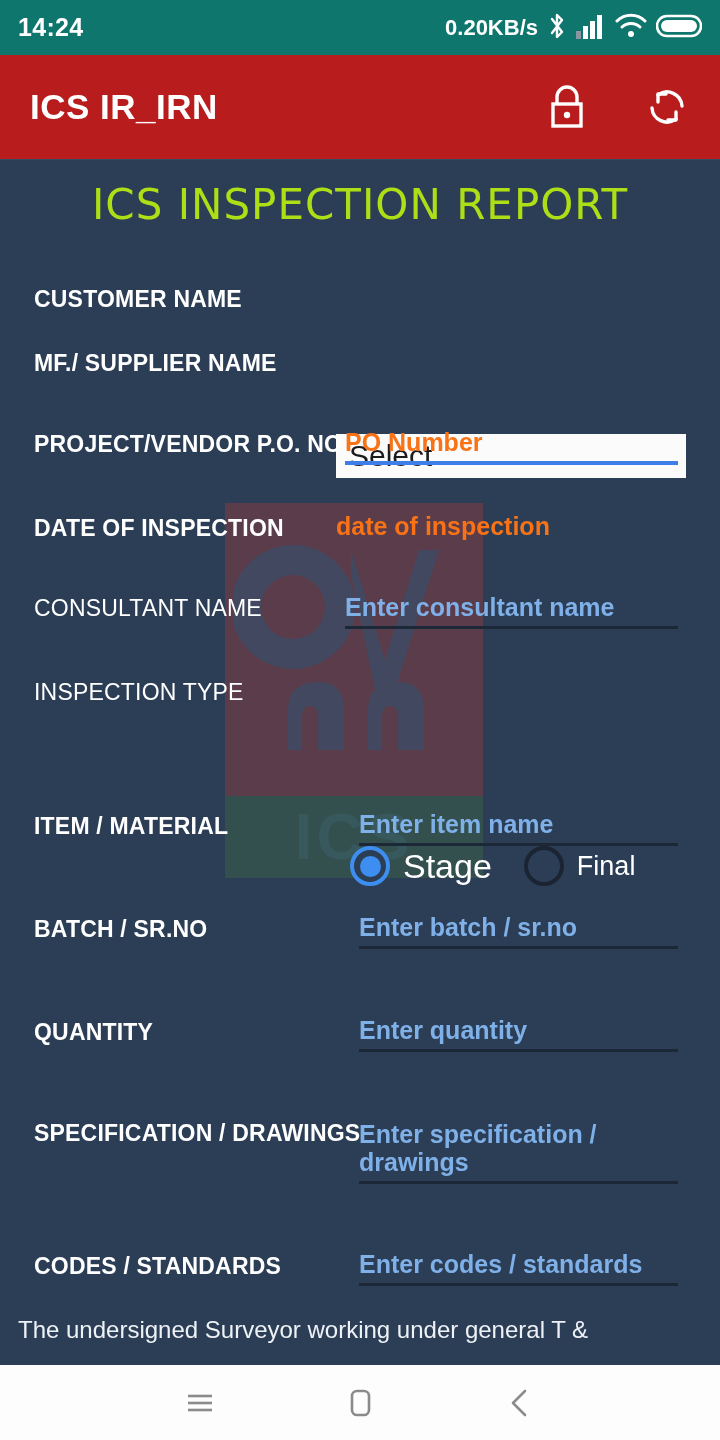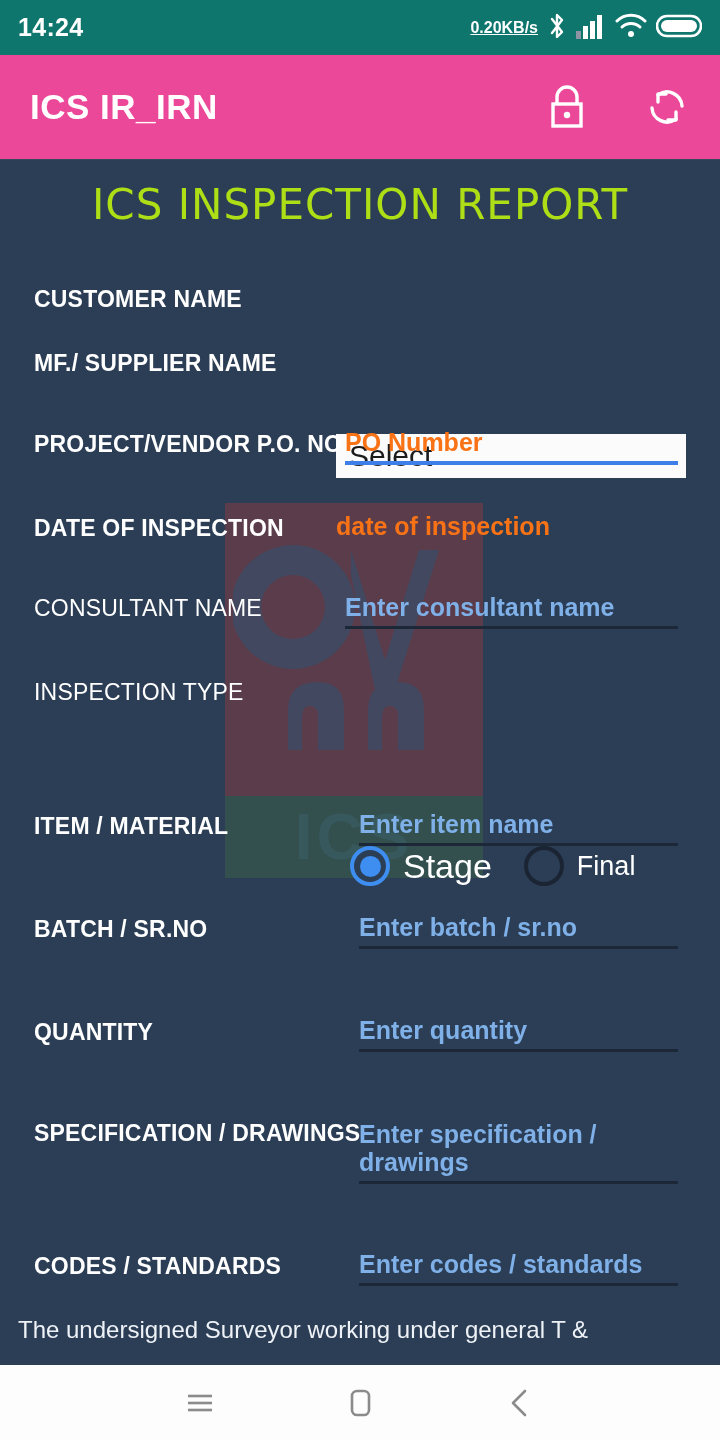--- a/index.html
+++ b/index.html
@@ -12,27 +12,27 @@
   #screen { position:relative; width:720px; height:1440px; overflow:hidden; background:#2b3e56; }
 
   
   .statusbar{
     position:absolute; top:0; left:0; width:720px; height:55px;
     background:#0f766e; display:flex; align-items:center;
     padding:0 18px; color:#fff; z-index:30;
   }
   .sb-clock{ font-size:25px; font-weight:bold; letter-spacing:.3px; }
   .sb-right{ margin-left:auto; display:flex; align-items:center; gap:9px; }
-  .sb-net{ font-size:16px; font-weight:bold;text-decoration:underline; }
+  .sb-net{ font-size:22px; font-weight:bold; }
   .sb-ico{ display:block; }
 
   
   .appbar{
     position:absolute; top:55px; left:0; width:720px; height:105px;
-    background:#ec4899; display:flex; align-items:center;
+    background:#b91c1c; display:flex; align-items:center;
     padding:0 30px; z-index:25;
     border-bottom:1px solid #35495f;
   }
   .app-title{ color:#fff; font-size:35px; font-weight:bold; letter-spacing:.5px; }
   .appbar-actions{ margin-left:auto; display:flex; align-items:center; gap:54px; }
   .appbar-btn{ width:46px; height:46px; display:flex; align-items:center; justify-content:center; cursor:pointer; }
 
   
   .watermark{ position:absolute; left:0; top:0; width:720px; height:1440px; z-index:1; pointer-events:none; }
   .wm-red{

